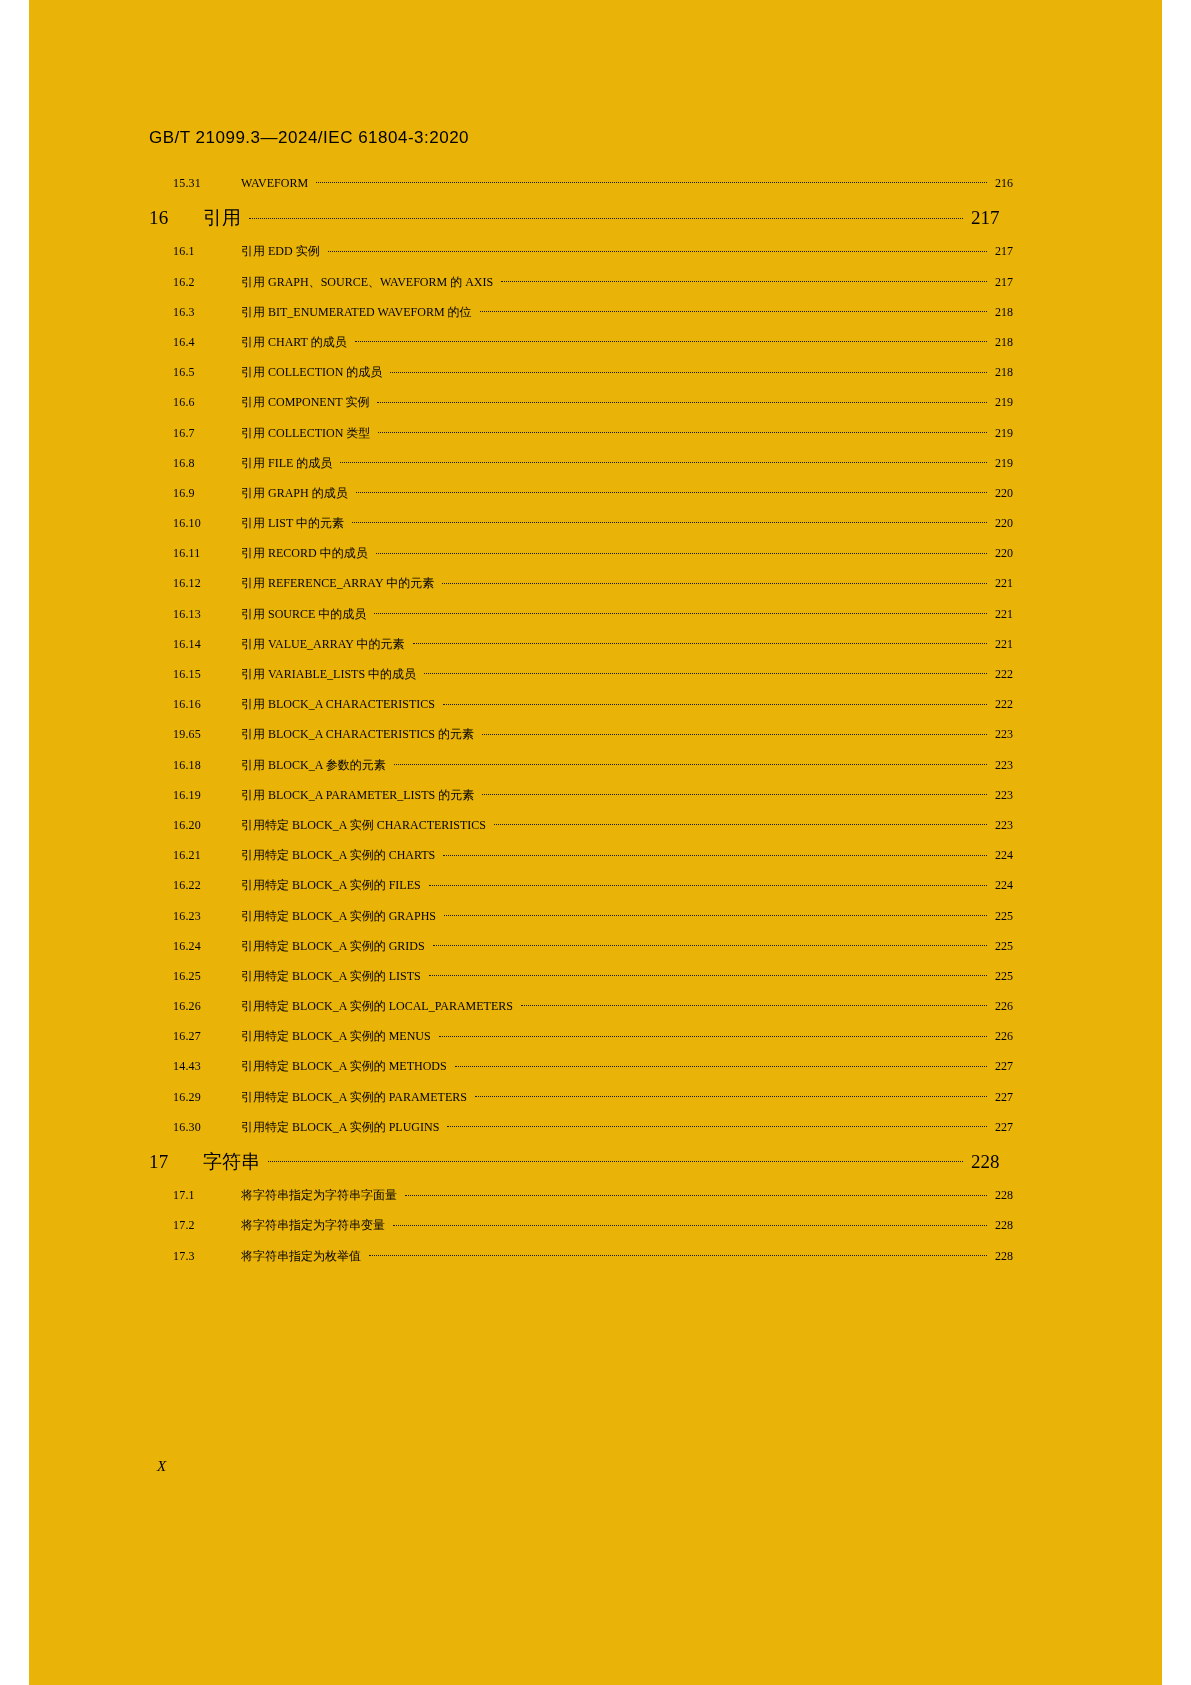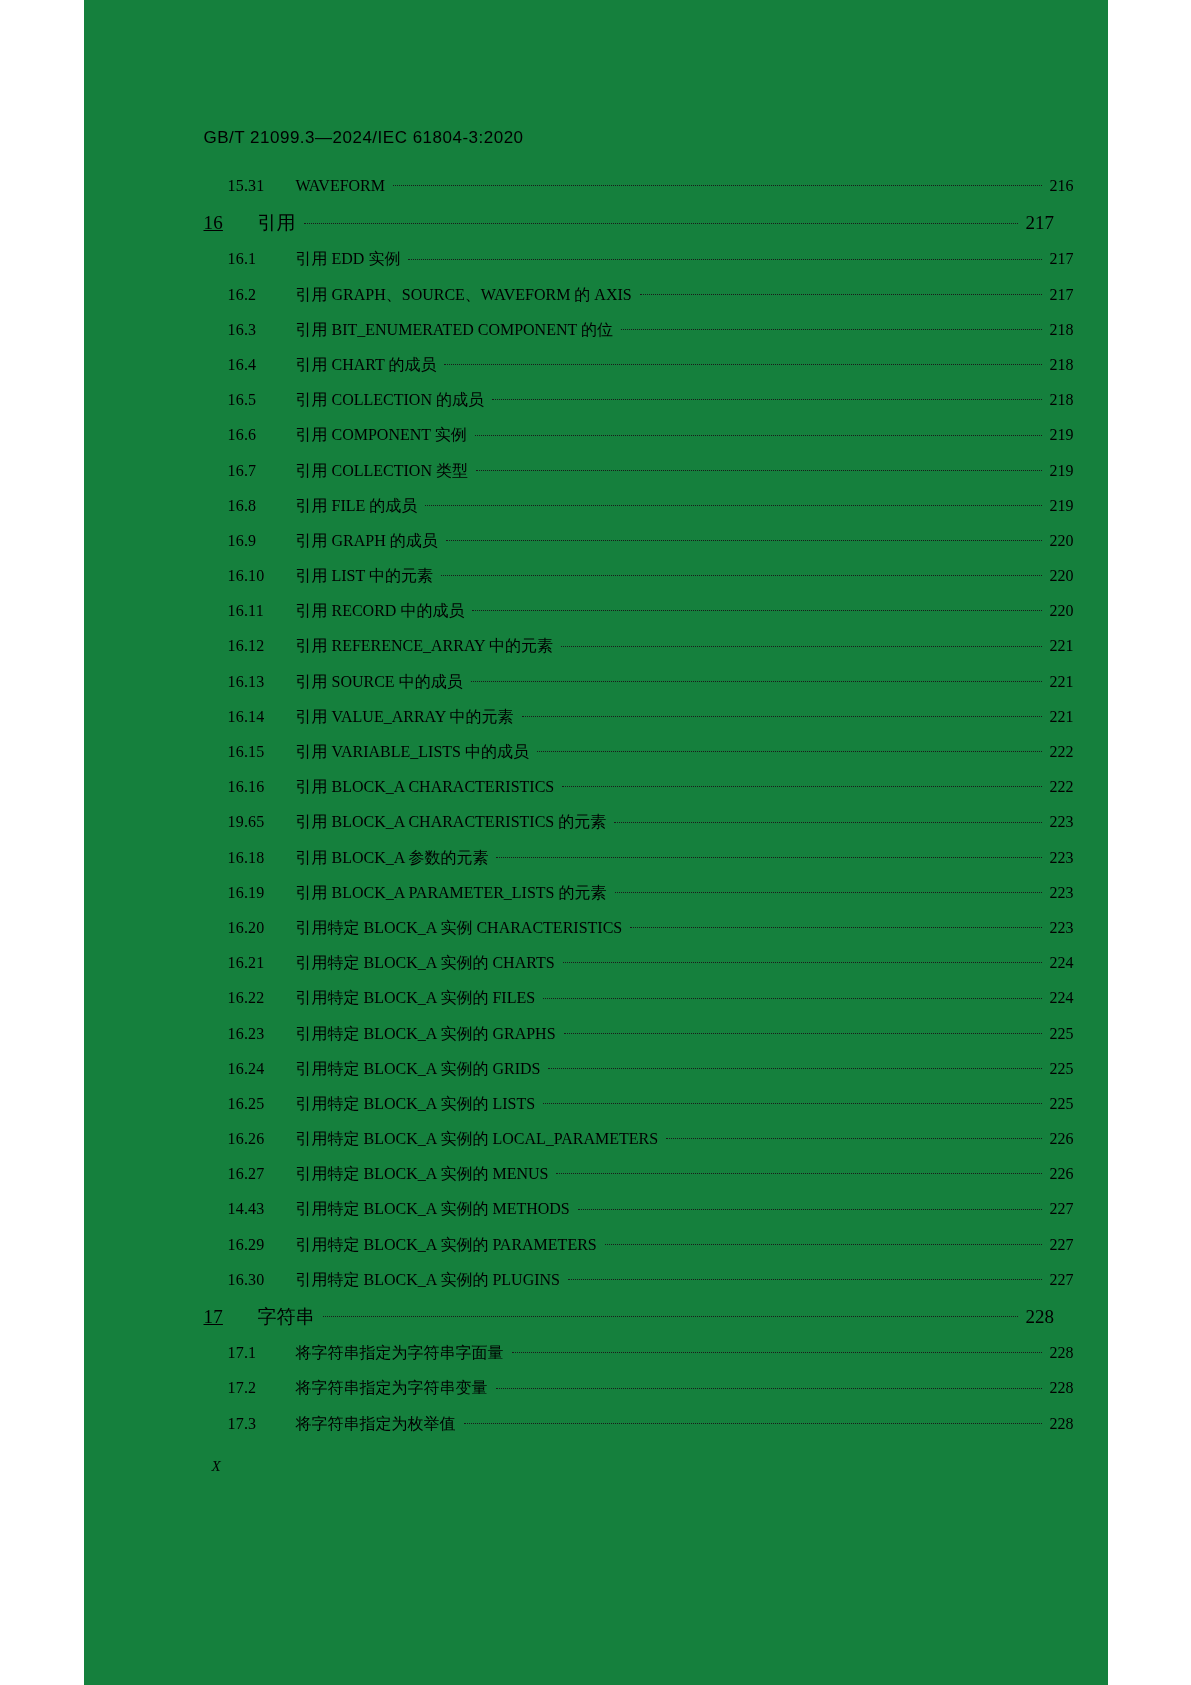--- a/index.html
+++ b/index.html
@@ -6,24 +6,24 @@
     margin: 0;
     padding: 0;
     background: #ffffff;
   }
   body {
     font-family: "Liberation Serif", "DejaVu Serif", serif;
     color: #000000;
   }
   .page {
     position: relative;
-    width: 1024px;
+    width: 1133px;
     height: 1685px;
     margin: 0 auto;
-    background: #15803d;
+    background: #eab308;
     box-sizing: border-box;
     overflow: hidden;
   }
   .header {
     position: absolute;
     top: 128px;
     left: 120px;
     font-family: "Liberation Sans", "DejaVu Sans", sans-serif;
     font-size: 17px;
     letter-spacing: 0.5px;
@@ -33,42 +33,41 @@
   .toc {
     position: absolute;
     top: 175px;
     left: 120px;
     width: 860px;
   }
   .toc-row {
     display: flex;
     align-items: baseline;
     width: 860px;
-    font-size: 16px;
+    font-size: 12px;
     line-height: 1.0;
     white-space: nowrap;
   }
   
   .toc-row { margin-bottom: 16.2px; }
 
   .lvl1 {
     padding-left: 0px;
     font-size: 19px;
   }
   .lvl2 {
     padding-left: 24px;
   }
   .num {
     display: inline-block;
     flex: 0 0 auto;
     letter-spacing: 0.2px;
   }
   .lvl1 .num {
     min-width: 36px;
-    text-decoration: underline;
   }
   .lvl2 .num {
     min-width: 62px;
   }
   .title {
     flex: 0 0 auto;
     padding-left: 6px;
     padding-right: 6px;
   }
   .lvl1 .title {
@@ -131,21 +130,21 @@
         <span class="page-no">217</span>
       </div>
       <div class="toc-row lvl2">
         <span class="num">16.2</span>
         <span class="title">引用 GRAPH、SOURCE、WAVEFORM 的 AXIS</span>
         <span class="dots"></span>
         <span class="page-no">217</span>
       </div>
       <div class="toc-row lvl2">
         <span class="num">16.3</span>
-        <span class="title">引用 BIT_ENUMERATED COMPONENT 的位</span>
+        <span class="title">引用 BIT_ENUMERATED WAVEFORM 的位</span>
         <span class="dots"></span>
         <span class="page-no">218</span>
       </div>
       <div class="toc-row lvl2">
         <span class="num">16.4</span>
         <span class="title">引用 CHART 的成员</span>
         <span class="dots"></span>
         <span class="page-no">218</span>
       </div>
       <div class="toc-row lvl2">

